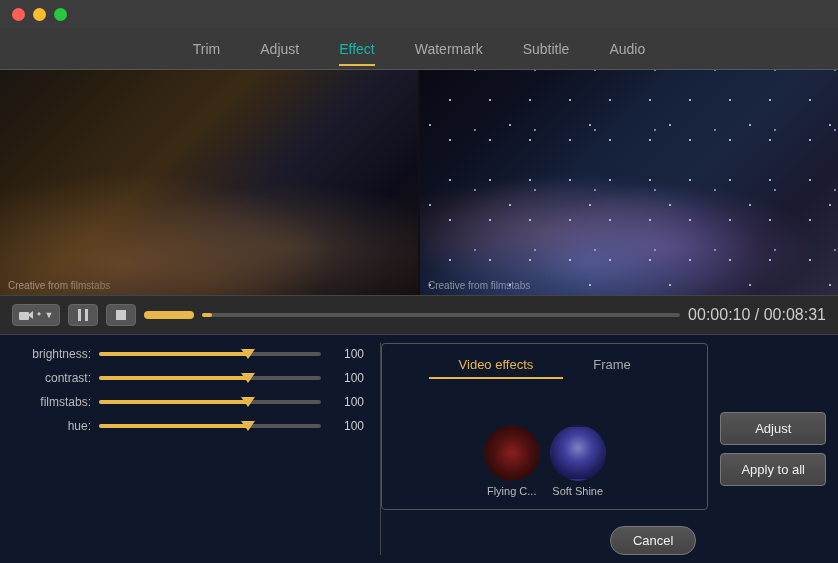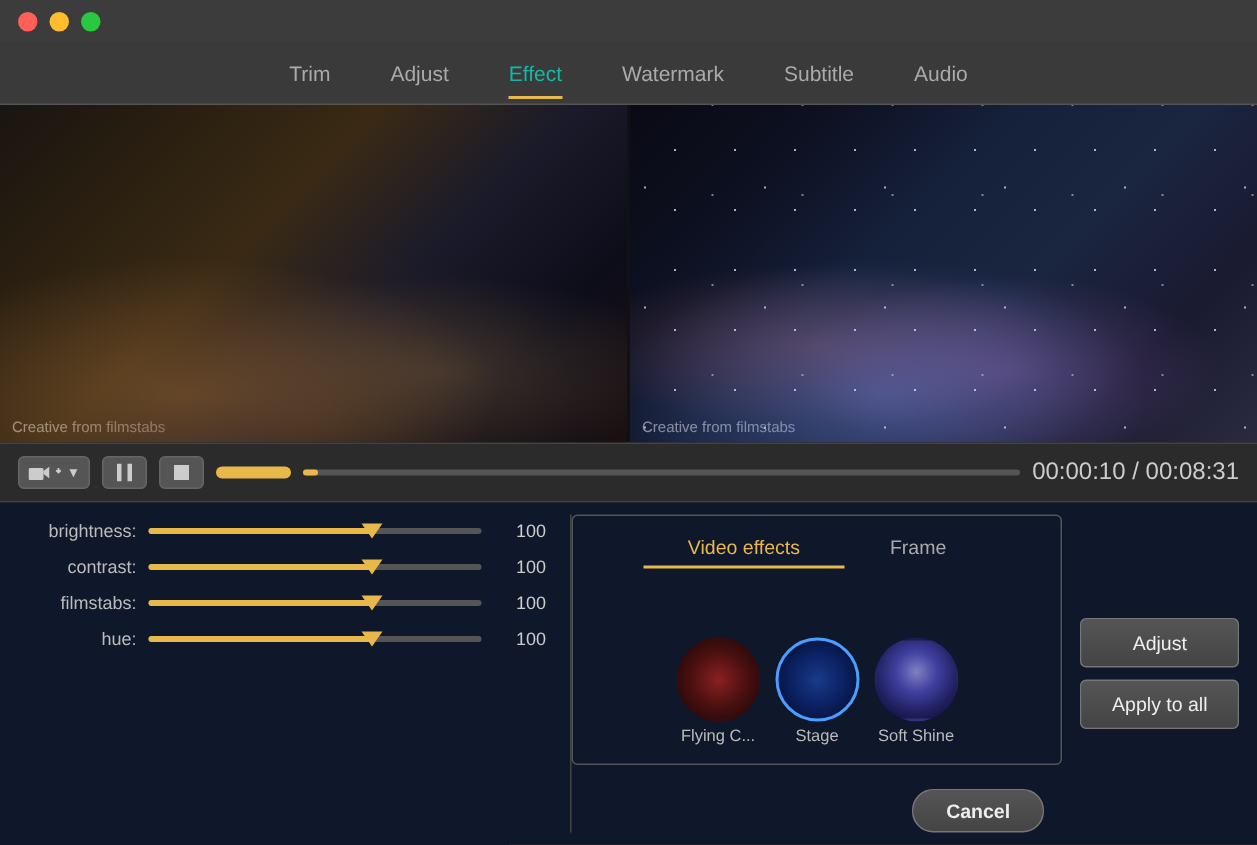--- a/index.html
+++ b/index.html
@@ -318,21 +318,20 @@
     .dialog-btn {
       padding: 6px 22px;
       font-size: 13px;
       border-radius: 14px;
       cursor: pointer;
       border: 1px solid #777;
       background: linear-gradient(180deg, #555 0%, #444 100%);
       color: #eee;
       min-width: 70px;
       text-align: center;
-      font-weight: bold;
     }
     .dialog-btn.ok {
       background: linear-gradient(180deg, #5a7ad0 0%, #3a5ab0 100%);
       border-color: #4a6ac0;
     }
 
     .divider-v {
       width: 1px;
       background: #444;
       margin: 8px 0;
@@ -446,24 +445,20 @@
       <div class="effects-tabs">
         <span class="effect-tab active">Video effects</span>
         <span class="effect-tab">Frame</span>
       </div>
       <div class="effects-grid">
         <div class="effect-item">
           <div class="effect-thumb et-flying"></div>
           <span class="effect-name">Flying C...</span>
         </div>
         <div class="effect-item">
-          <div class="effect-thumb et-stage selected"></div>
-          <span class="effect-name">Stage</span>
-        </div>
-        <div class="effect-item">
           <div class="effect-thumb et-softshine"></div>
           <span class="effect-name">Soft Shine</span>
         </div>
       </div>
     </div>
 
     <div class="bottom-buttons-row">
       <button class="dialog-btn">Cancel</button>
     </div>
   </div>

